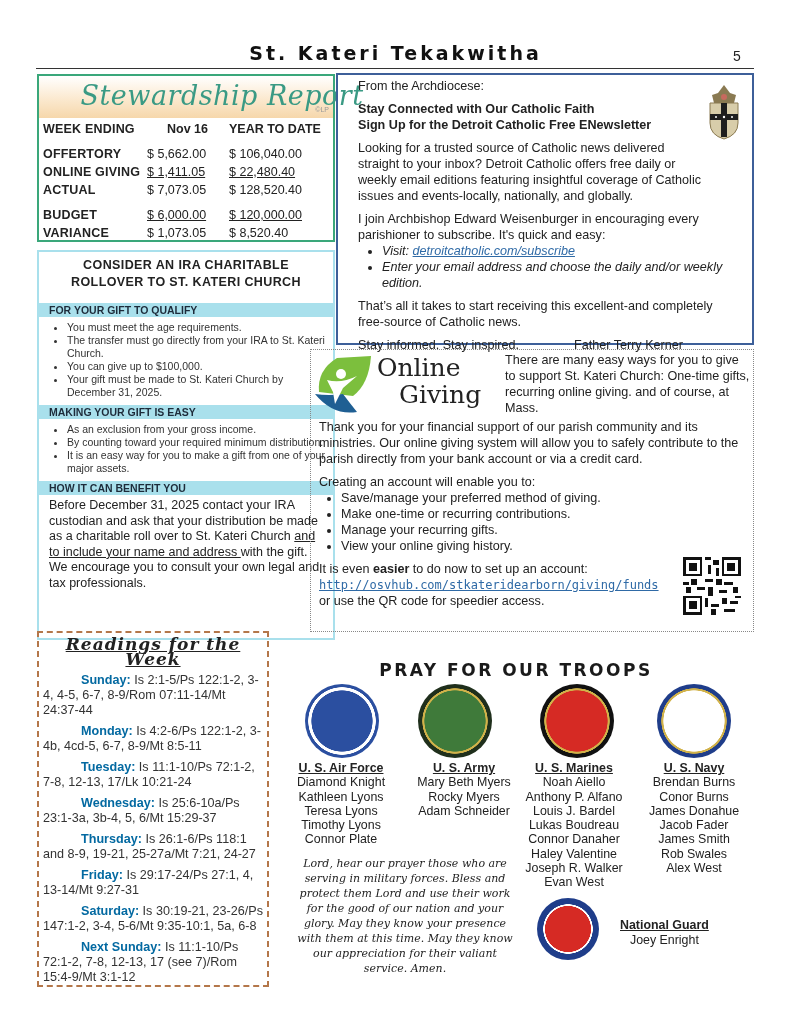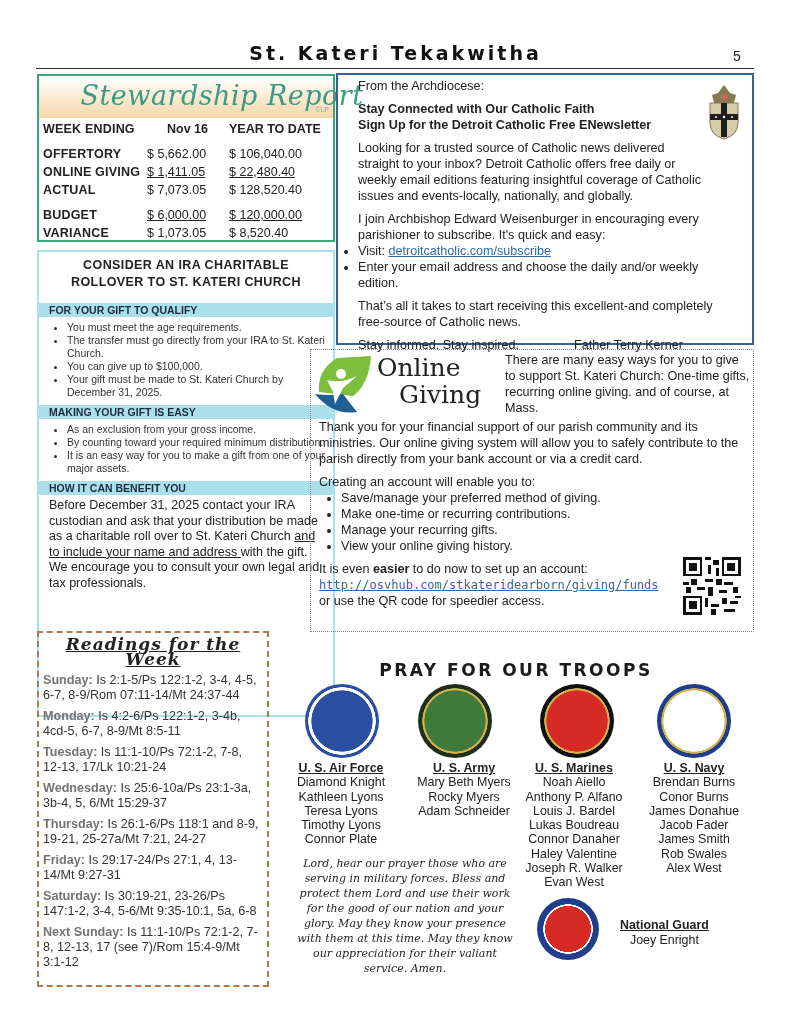--- a/index.html
+++ b/index.html
@@ -22,48 +22,48 @@
     .stew-row .c1 { width: 82px; }
     .stew-row .c2 { width: 100px; }
     .stew-row .hd { font-weight: bold; }
     .u { text-decoration: underline; }
     .gap { height: 7px; }
 
     
     .arch { left: 336px; top: 73px; width: 418px; height: 272px; border: 2px solid #3d5f99; padding: 3px 20px; font-size: 12.6px; line-height: 16px; }
     .arch p { margin-bottom: 7px; }
     .arch .bold { font-weight: bold; }
-    .arch ul { margin-bottom: 7px; }
+    .arch ul { margin-left: 24px; margin-bottom: 7px; font-style: italic; }
     .arch a { color: #2f6aa6; text-decoration: underline; }
     .crest { position: absolute; right: 10px; top: 8px; width: 36px; height: 58px; }
     .sig { display: flex; }
     .sig span:first-child { width: 216px; }
 
     
-    .ira { left: 37px; top: 250px; width: 298px; height: 467px; border: 2px solid #a9e0ec; }
+    .ira { left: 37px; top: 250px; width: 298px; height: 390px; border: 2px solid #a9e0ec; }
     .ira-title { text-align: center; font-weight: bold; font-size: 12.5px; line-height: 17px; margin-top: 5px; letter-spacing: 0.4px; height: 46px; }
     .ira-sec { background: #a9e0ec; font-weight: bold; font-size: 10.5px; padding: 1px 10px; height: 14px; line-height: 12px; color: #1d2b3a; }
     .ira ul { font-size: 10.5px; line-height: 13px; margin: 4px 8px 6px 28px; color: #333; }
     .ira-body { font-size: 12.5px; line-height: 15.6px; padding: 3px 10px; color: #222; }
 
     
     .og { left: 310px; top: 349px; width: 444px; height: 283px; border: 1px dotted #888; padding: 2px 8px; font-size: 12.6px; line-height: 16px; }
     .og-logo { position: absolute; left: 2px; top: 4px; width: 190px; height: 64px; }
     .og-logo-text { position: absolute; left: 64px; top: 0; font-family: "DejaVu Serif", serif; font-size: 25px; line-height: 27px; color: #222; }
     .og-right { margin-left: 186px; width: 245px; height: 67px; }
     .og p { margin-bottom: 7px; }
     .og ul { margin-left: 22px; margin-bottom: 7px; }
     .og a { color: #2f6aa6; text-decoration: underline; font-family: "DejaVu Sans Mono", monospace; font-size: 12px; }
     .qr { position: absolute; right: 12px; top: 207px; width: 58px; height: 58px; }
 
     
     .rd { left: 37px; top: 631px; width: 232px; height: 356px; border: 2px dashed #b4774a; padding: 4px 4px; font-size: 12.6px; line-height: 15px; }
     .rd-title { text-align: center; font-family: "DejaVu Serif", serif; font-style: italic; font-weight: bold; font-size: 17px; text-decoration: underline; letter-spacing: 1px; margin-bottom: 6px; }
     .rd p { margin-bottom: 6px; color: #333; }
-    .rd b { color: #737373; }
+    .rd b { color: #0369a1; margin-left: 38px; }
 
     
     .troops-title { left: 278px; width: 476px; top: 660px; text-align: center; font-family: "DejaVu Sans", sans-serif; font-weight: bold; font-size: 17px; letter-spacing: 2.5px; color: #1a1a1a; }
     .seal { width: 74px; height: 74px; border-radius: 50%; position: absolute; top: 684px; }
     .branch { position: absolute; top: 761px; width: 112px; text-align: center; font-size: 12.4px; line-height: 14.3px; }
     .branch .bt { font-weight: bold; text-decoration: underline; }
     .prayer { left: 292px; top: 856px; width: 226px; text-align: center; font-family: "DejaVu Serif", serif; font-style: italic; font-size: 11px; line-height: 15px; color: #222; }
     .ng-seal { left: 537px; top: 898px; width: 62px; height: 62px; border-radius: 50%; }
     .ng { left: 620px; top: 918px; font-size: 12.4px; line-height: 15px; text-align: center; }
     .ng .bt { font-weight: bold; text-decoration: underline; }

